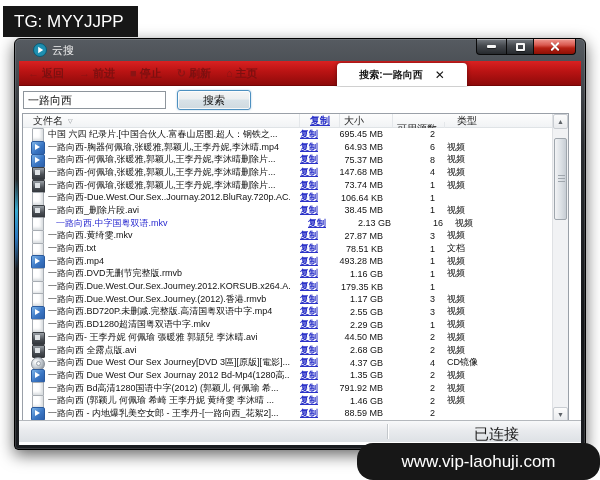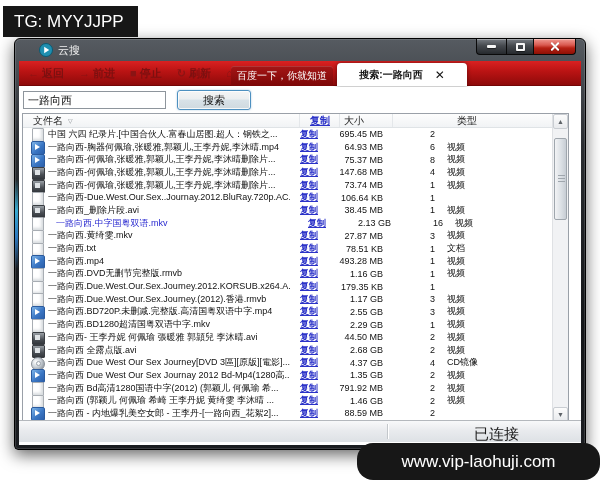--- a/index.html
+++ b/index.html
@@ -20,21 +20,21 @@
     position:absolute; left:14px; top:38px; width:572px; height:412px;
     background:linear-gradient(#565b61,#2a2d31 26%,#131518 70%,#1b1d21);
     border:1px solid #000; border-radius:6px 6px 4px 4px;
     box-shadow:0 5px 16px rgba(0,0,0,.6), inset 0 0 0 1px rgba(255,255,255,.14);
     z-index:10;
   }
   .edge-glow { position:absolute; left:0; top:140px; width:3px; height:90px;
     background:linear-gradient(rgba(60,190,235,0),#3cc0ec 35%,#2e86d8 65%,rgba(46,134,216,0));
     border-radius:2px; opacity:.85; }
 
-  .titlebar { position:absolute; left:16px; top:0; right:0; height:22px; display:flex; align-items:center; padding-left:8px; color:#f2f2f2; font-size:11px; }
+  .titlebar { position:absolute; left:10px; top:0; right:0; height:22px; display:flex; align-items:center; padding-left:8px; color:#f2f2f2; font-size:11px; }
   .app-icon { width:14px; height:14px; margin-right:5px; display:inline-block; }
   .win-controls { position:absolute; top:0; right:9px; display:flex; }
   .wbtn { height:16px; display:flex; align-items:center; justify-content:center; border:1px solid #0a0a0a; border-top:none; box-shadow:inset 0 1px 0 rgba(255,255,255,.35); }
   .wbtn.min { width:30px; border-radius:0 0 0 4px; background:linear-gradient(#777c82,#45494e 45%,#26292d); border-right:none; }
   .wbtn.max { width:28px; background:linear-gradient(#777c82,#45494e 45%,#26292d); }
   .wbtn.close { width:42px; border-radius:0 0 4px 0; background:linear-gradient(#f09a92,#da5a50 40%,#b62013 60%,#8e1005); border-left:none; }
   .glyph-min { width:9px; height:3px; background:#f6f6f6; border-radius:1px; box-shadow:0 1px 1px rgba(0,0,0,.5); }
   .glyph-max { width:9px; height:8px; border:2px solid #f6f6f6; border-radius:1px; box-shadow:0 1px 1px rgba(0,0,0,.5); }
   .glyph-close { position:relative; width:11px; height:11px; }
   .glyph-close::before,.glyph-close::after { content:""; position:absolute; left:5px; top:0; width:2px; height:11px; background:#fff; border-radius:1px; box-shadow:0 1px 1px rgba(0,0,0,.4); }
@@ -60,21 +60,21 @@
   .searchrow { position:absolute; left:0; right:0; top:26px; height:26px; background:#fff; }
   .search-input { position:absolute; left:4px; top:4px; width:143px; height:18px; border:1px solid #8e959c;
     font-size:11px; padding:0 4px; font-family:inherit; color:#111; }
   .search-btn { position:absolute; left:158px; top:3px; width:74px; height:20px;
     border:1px solid #4d90c0; border-radius:3px; font-size:11px; font-family:inherit; color:#111;
     background:linear-gradient(#f5f5f5,#ebeef0 45%,#d8e2e8 50%,#cfd9df);
     box-shadow:inset 0 0 0 1px rgba(255,255,255,.8), 0 0 2px rgba(77,144,192,.5); }
 
   
   .tablewrap { position:absolute; left:3px; right:12px; top:52px; bottom:22px; border:1px solid #9aa0a8; background:#fff; }
-  .theader { position:absolute; left:0; right:16px; top:0; height:14px; display:flex; align-items:flex-start;
+  .theader { position:absolute; left:0; right:16px; top:0; height:14px; display:flex; align-items:center;
     background:linear-gradient(#fdfdfd,#f1f3f5); border-bottom:1px solid #dfe3e6; font-size:10px; color:#1f1f1f; }
   .hc { height:100%; display:flex; align-items:center; border-right:1px solid #e4e7ea; }
   .hc.name { width:277px; padding-left:10px; gap:5px; }
   .hc.copy { width:30px; }
   .hc.size { width:53px; padding-left:4px; }
   .hc.src  { width:52px; padding-left:4px;margin-top:16px; }
   .hc.type { flex:1; padding-left:12px; border-right:none; }
   .sort-glyph { font-size:6px; color:#8a8f94; }
 
   .list { position:absolute; left:0; right:16px; top:14px; bottom:0; overflow:hidden; background:#fff; }
@@ -166,23 +166,20 @@
           </span>
         <span class="nav-item">
             <span class="nicon">↻</span>
             <span>刷新</span>
           </span>
         <span class="nav-item">
             <span class="nicon">⌂</span>
             <span>主页</span>
           </span>
       </div>
-      <div class="tab inactive">
-          <span>百度一下，你就知道</span>
-        </div>
       <div class="tab active">
         <span>搜索:一路向西</span>
         <span class="tab-close">✕</span>
       </div>
     </div>
 
     <div class="searchrow">
       <input class="search-input" type="text" value="一路向西" style="">
       <button class="search-btn">搜索</button>
     </div>

